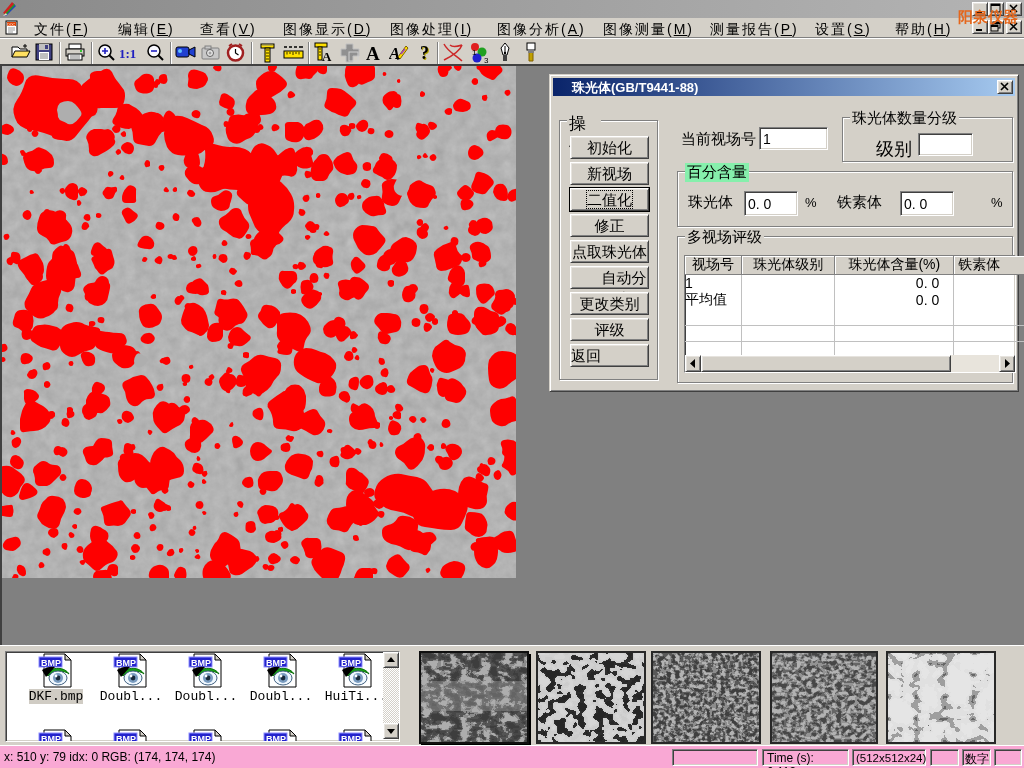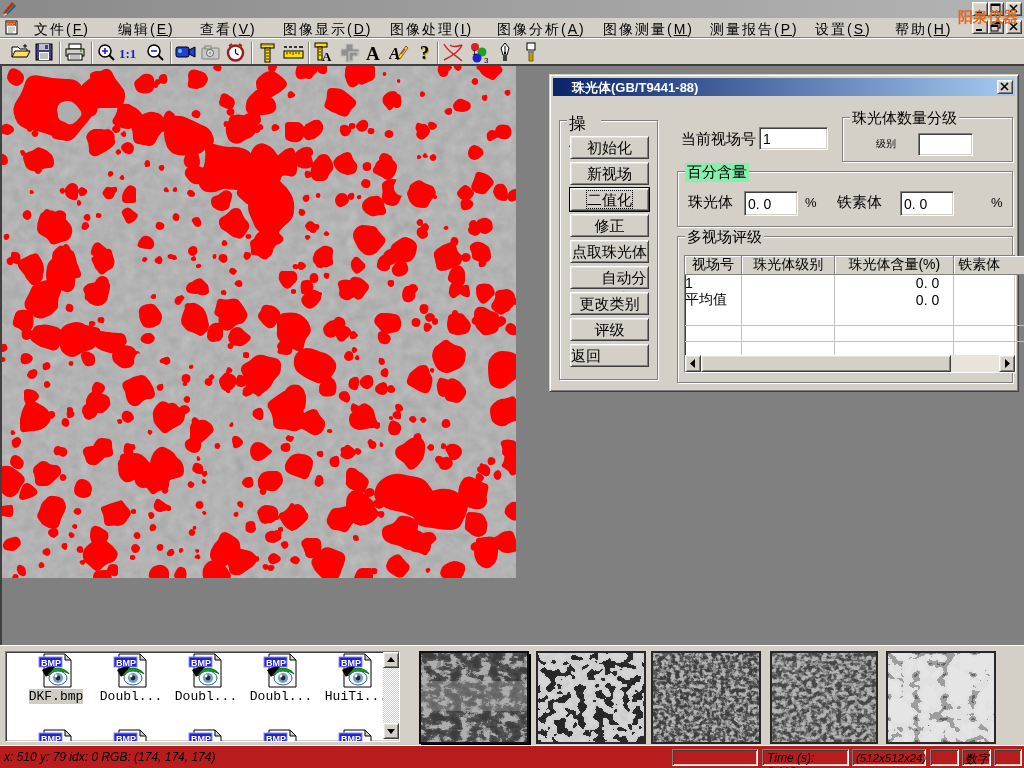--- a/index.html
+++ b/index.html
@@ -758,21 +758,21 @@
     <div class="btn3d abs" style="left:20px;top:139px;width:79px;height:23px;text-align:center;font-size:15px;line-height:21px;">修正</div>
     <div class="btn3d abs" style="left:20px;top:165px;width:79px;height:23px;text-align:center;font-size:15px;line-height:21px;">点取珠光体</div>
     <div class="btn3d abs" style="left:20px;top:191px;width:79px;height:23px;text-align:center;font-size:15px;line-height:21px;padding-left:29px;">自动分类</div>
     <div class="btn3d abs" style="left:20px;top:217px;width:79px;height:23px;text-align:center;font-size:15px;line-height:21px;">更改类别</div>
     <div class="btn3d abs" style="left:20px;top:243px;width:79px;height:23px;text-align:center;font-size:15px;line-height:21px;">评级</div>
     <div class="btn3d abs" style="left:20px;top:269px;width:79px;height:23px;text-align:left;font-size:15px;line-height:21px;">返回</div>
  <div class="abs" style="left:131px;top:55px;font-size:15px;">当前视场号</div>
  <div class="abs sunken" style="left:209px;top:52px;width:69px;height:23px;background:#fff;font-size:14px;padding:3px 0 0 3px;">1</div>
  <div class="abs" style="left:292px;top:42px;width:171px;height:45px;border:1px solid #808080;box-shadow:inset 1px 1px 0 #fff,1px 1px 0 #fff;"></div>
     <div class="abs" style="left:300px;top:34px;width:109px;background:#d4d0c8;font-size:15px;padding:0 2px;">珠光体数量分级</div>
- <div class="abs" style="left:326px;top:62px;font-size:10px;">级别</div>
+ <div class="abs" style="left:326px;top:62px;font-size:18px;">级别</div>
  <div class="abs sunken" style="left:368px;top:58px;width:55px;height:23px;background:#fff;"></div>
  <div class="abs" style="left:127px;top:96px;width:336px;height:56px;border:1px solid #808080;box-shadow:inset 1px 1px 0 #fff,1px 1px 0 #fff;"></div>
     <div class="abs" style="left:135px;top:88px;width:64px;background:#86efac;font-size:15px;padding:0 2px;">百分含量</div>
  <div class="abs" style="left:138px;top:118px;font-size:15px;">珠光体</div>
  <div class="abs sunken" style="left:194px;top:116px;width:54px;height:25px;background:#fff;font-size:14px;padding:4px 0 0 3px;">0. 0</div>
  <div class="abs" style="left:255px;top:120px;font-size:13px;">%</div>
  <div class="abs" style="left:287px;top:118px;font-size:15px;">铁素体</div>
  <div class="abs sunken" style="left:350px;top:116px;width:54px;height:25px;background:#fff;font-size:14px;padding:4px 0 0 3px;">0. 0</div>
  <div class="abs" style="left:441px;top:120px;font-size:13px;">%</div>
  <div class="abs" style="left:127px;top:161px;width:336px;height:147px;border:1px solid #808080;box-shadow:inset 1px 1px 0 #fff,1px 1px 0 #fff;"></div>
@@ -1074,20 +1074,20 @@
         <rect width="108" height="91" fill="#888" filter="url(#n3)"></rect>
       </svg></div>
     <div class="abs" style="left:770px;top:5px;width:108px;height:93px;border:2px solid #282828;overflow:hidden;"><svg width="108" height="91">
         <rect width="108" height="91" fill="#888" filter="url(#n4)"></rect>
       </svg></div>
     <div class="abs" style="left:886px;top:5px;width:110px;height:93px;border:2px solid #282828;overflow:hidden;"><svg width="108" height="91">
         <rect width="108" height="91" fill="#888" filter="url(#n5)"></rect>
       </svg></div>
 </div>
 
-<div class="abs" style="left:0;top:745px;width:1024px;height:23px;background:#b91c1c;border-top:1px solid #fff;font-style:italic;">
+<div class="abs" style="left:0;top:745px;width:1024px;height:23px;background:#f9a8d4;border-top:1px solid #fff;">
  <div class="abs" style="left:4px;top:4px;font-size:12px;">x: 510 y: 79  idx: 0  RGB: (174, 174, 174)</div>
  <div class="abs sunken" style="left:672px;top:3px;width:86px;height:17px;"></div>
  <div class="abs sunken" style="left:762px;top:3px;width:87px;height:17px;font-size:12px;padding:1px 16px 0 4px;">Time (s): 0.113</div>
  <div class="abs sunken" style="left:852px;top:3px;width:74px;height:17px;font-size:11.5px;padding:2px 0 0 3px;">(512x512x24)</div>
  <div class="abs sunken" style="left:930px;top:3px;width:29px;height:17px;"></div>
  <div class="abs sunken" style="left:962px;top:3px;width:29px;height:17px;font-size:12px;padding:1px 0 0 2px;">数字</div>
  <div class="abs sunken" style="left:994px;top:3px;width:28px;height:17px;"></div>
 </div>
 </body></html>

